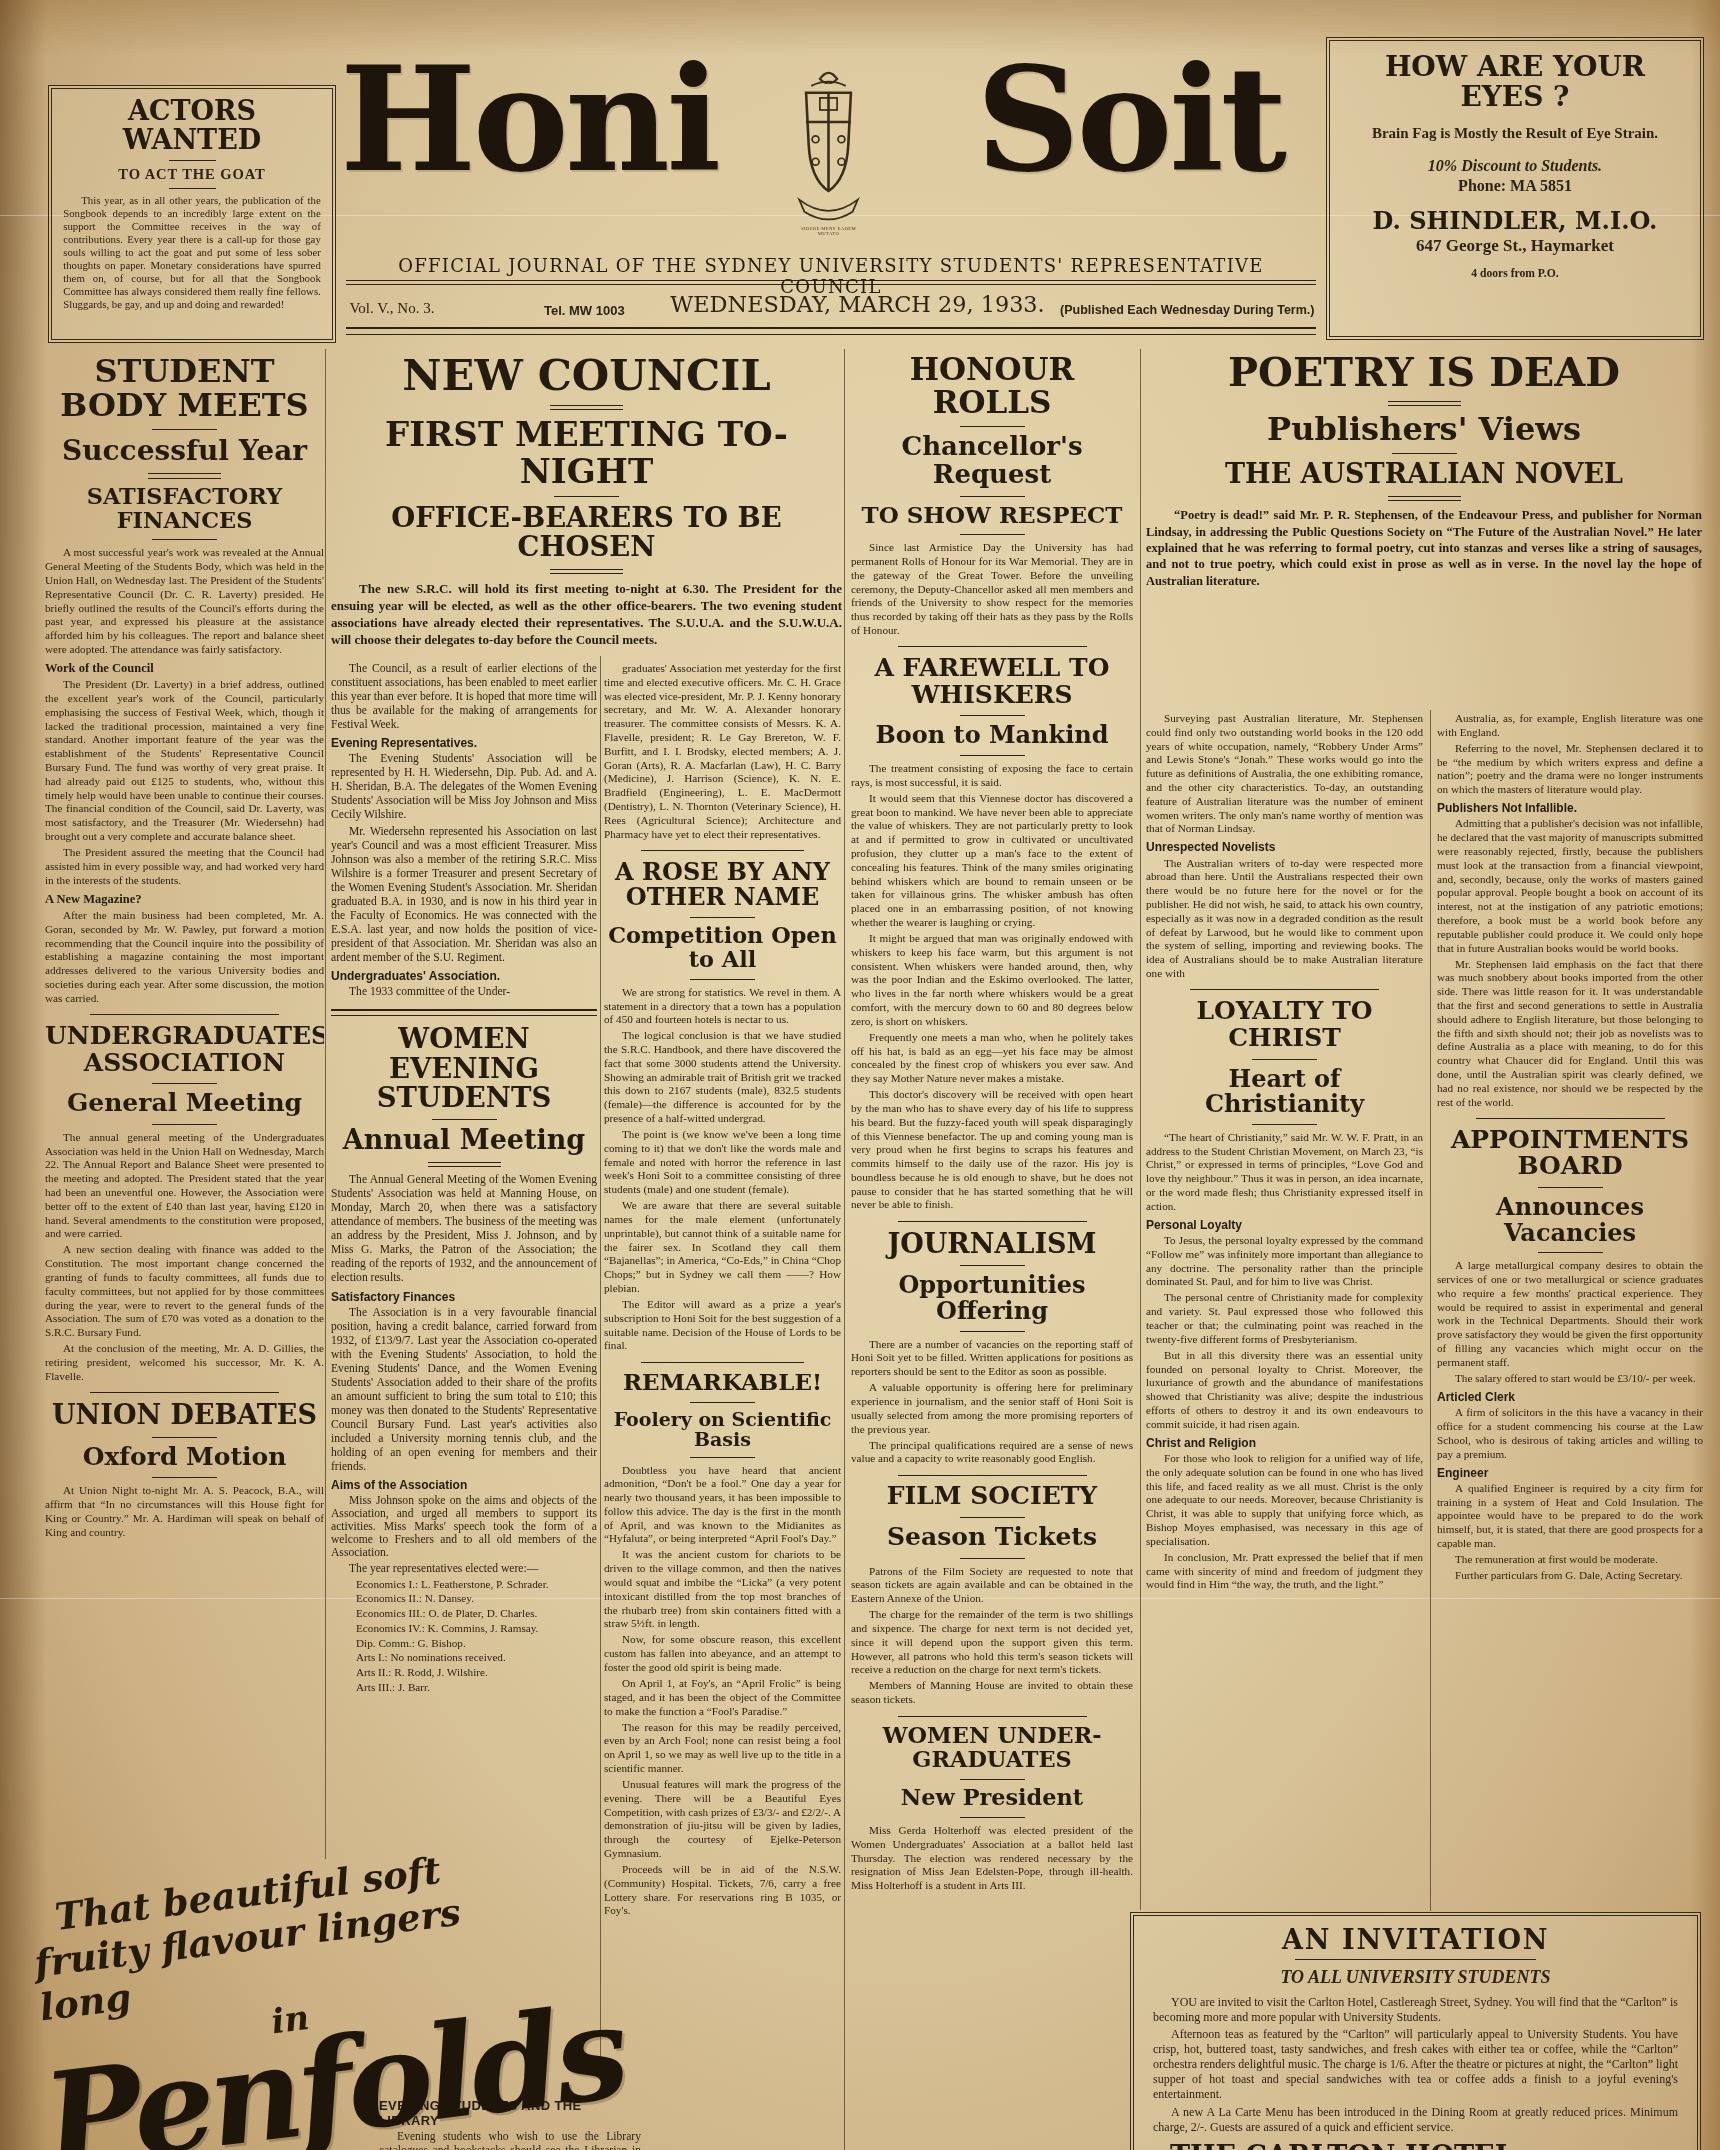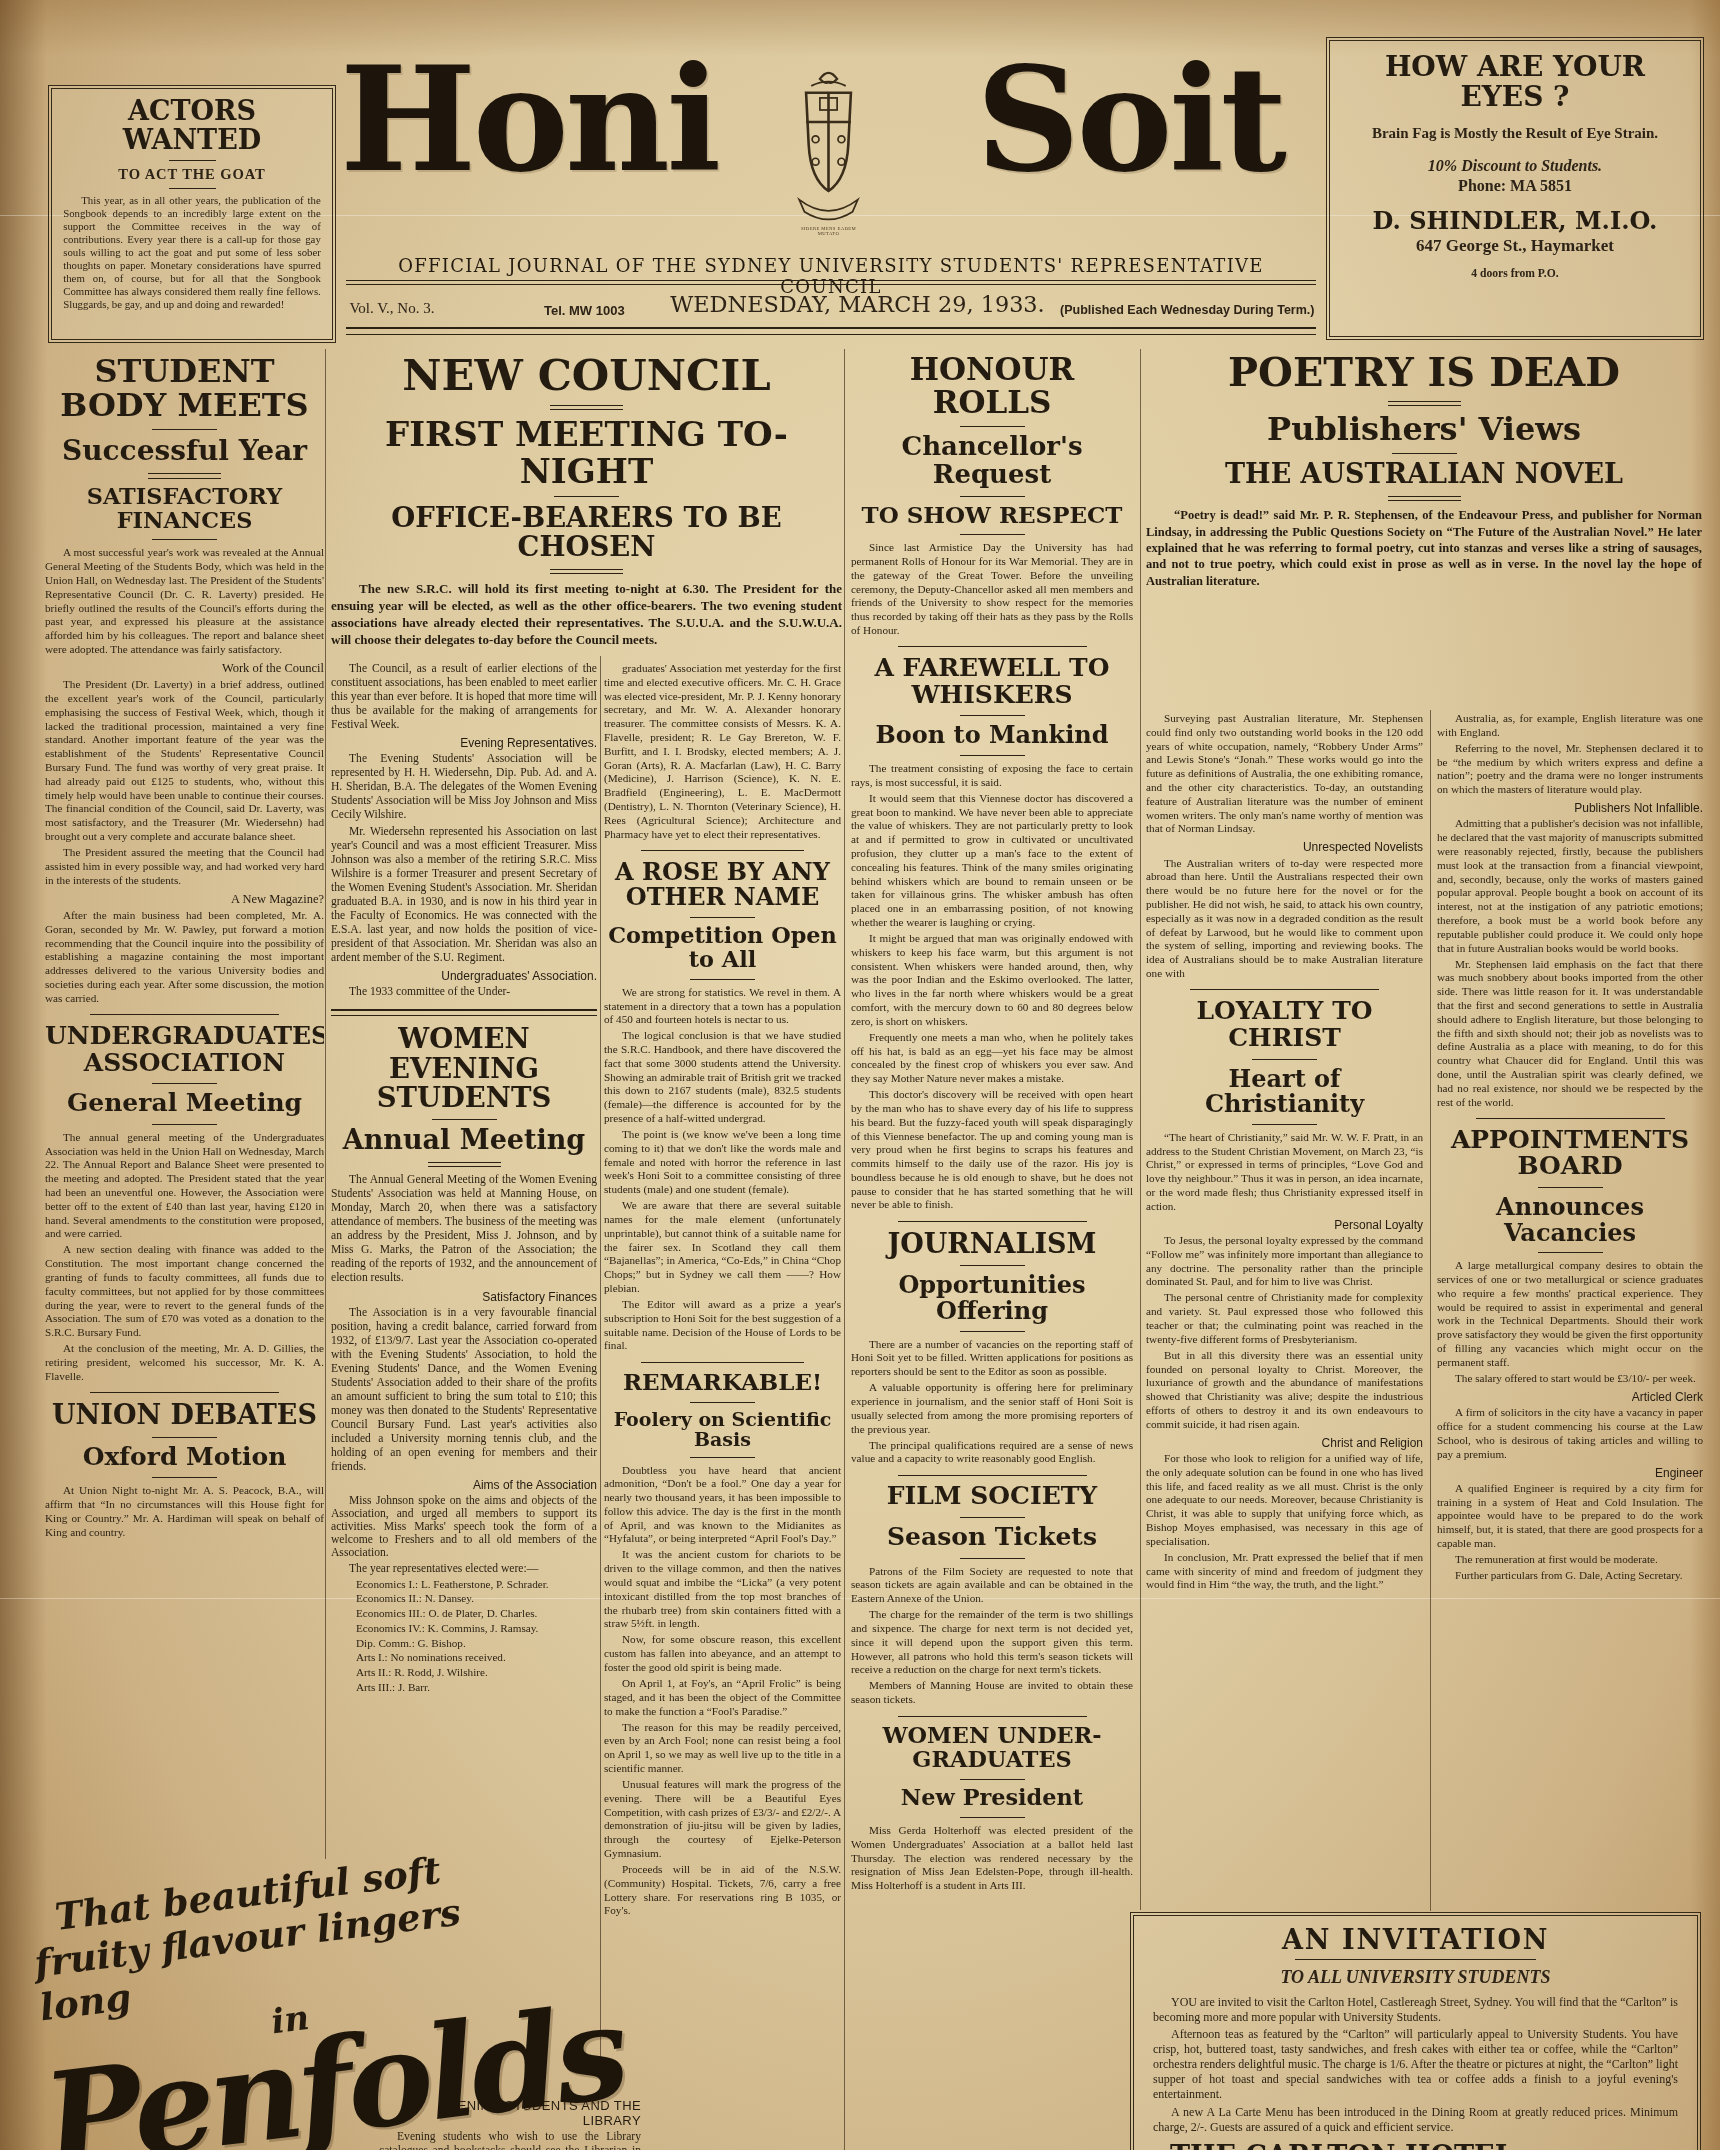--- a/index.html
+++ b/index.html
@@ -16,21 +16,21 @@
   .abs{position:absolute}
   .vr{position:absolute;width:1.3px;background:#43341f;opacity:.7}
   .scratch{position:absolute;left:0;width:1721px;height:1.3px;background:rgba(255,255,255,.33)}
   .box{border:4.7px double #352a18;background:rgba(242,230,200,.2)}
   .hx{font-family:"DejaVu Serif",serif;font-weight:700;text-align:center;line-height:1.07;color:#241c10;margin:0}
   .bar{width:65px;border-top:1.7px solid #2c2213;margin:6.9px auto 6px}
   .bar2{width:73px;border-top:1.7px solid #2c2213;border-bottom:1.3px solid #2c2213;height:3.4px;margin:6.9px auto 6px}
   .sep{border-top:1.7px solid #2c2213;width:189px;margin:8.6px auto 7.7px}
   .sep2{border-top:2.2px solid #2c2213;border-bottom:1.3px solid #2c2213;height:3.9px;margin:9.5px 0 8.6px}
   .p{font-size:11.2px;line-height:13.8px;text-align:justify;text-indent:18px;margin:0 0 2.2px;color:#2e2415}
-  .sh{font-size:12.5px;font-weight:400;text-align:right;margin:4.3px 0 2.2px;color:#241c10}
+  .sh{font-size:12.5px;font-weight:700;text-align:left;margin:4.3px 0 2.2px;color:#241c10}
   .rep{font-size:11.2px;line-height:13.8px;margin:0 0 0.9px 25px;color:#2e2415}
   .lead{font-weight:700;font-size:13px;line-height:17px;text-indent:28px;text-align:justify;margin:0;color:#241c10}
   .mast{font-family:"DejaVu Serif",serif;font-weight:700;color:#1d150b;font-size:144px;line-height:1;letter-spacing:-3.4px;text-shadow:1.7px 1.7px 0 rgba(70,48,22,.18)}
   .sans{font-family:"Liberation Sans",sans-serif}
   .it{font-style:italic}
   .ctr{text-align:center}
 </style>
 </head>
 <body>
 
@@ -271,21 +271,21 @@
   <p class="p">Admitting that a publisher's decision was not infallible, he declared that the vast majority of manuscripts submitted were reasonably rejected, firstly, because the publishers must look at the transaction from a financial viewpoint, and, secondly, because, only the works of masters gained popular approval. People bought a book on account of its interest, not at the instigation of any patriotic emotions; therefore, a book must be a world book before any reputable publisher could produce it. We could only hope that in future Australian books would be world books.</p>
   <p class="p">Mr. Stephensen laid emphasis on the fact that there was much snobbery about books imported from the other side. There was little reason for it. It was understandable that the first and second generations to settle in Australia should adhere to English literature, but those belonging to the fifth and sixth should not; their job as novelists was to define Australia as a place with meaning, to do for this country what Chaucer did for England. Until this was done, until the Australian spirit was clearly defined, we had no real existence, nor should we be respected by the rest of the world.</p>
   <div class="sep"></div>
   <h1 class="hx" style="font-size:25px">APPOINTMENTS BOARD</h1>
   <div class="bar"></div>
   <h2 class="hx" style="font-size:24px">Announces Vacancies</h2>
   <div class="bar"></div>
   <p class="p">A large metallurgical company desires to obtain the services of one or two metallurgical or science graduates who require a few months' practical experience. They would be required to assist in experimental and general work in the Technical Departments. Should their work prove satisfactory they would be given the first opportunity of filling any vacancies which might occur on the permanent staff.</p>
   <p class="p">The salary offered to start would be £3/10/- per week.</p>
   <div class="sh sans" style="font-size:12px">Articled Clerk</div>
-  <p class="p">A firm of solicitors in the city have a vacancy in paper office for a student commencing his course at the Law School, who is desirous of taking articles and willing to pay a premium.</p>
+  <p class="p">A firm of solicitors in the this have a vacancy in their office for a student commencing his course at the Law School, who is desirous of taking articles and willing to pay a premium.</p>
   <div class="sh sans" style="font-size:12px">Engineer</div>
   <p class="p">A qualified Engineer is required by a city firm for training in a system of Heat and Cold Insulation. The appointee would have to be prepared to do the work himself, but, it is stated, that there are good prospects for a capable man.</p>
   <p class="p">The remuneration at first would be moderate.</p>
   <p class="p">Further particulars from G. Dale, Acting Secretary.</p>
 </div>
 
 <div class="abs box" style="left:1130px;top:1912px;width:571px;height:384px;padding:10.3px 19px;box-sizing:border-box">
   <h2 class="hx" style="font-size:27px;letter-spacing:1.7px">AN INVITATION</h2>
   <div style="width:241px;border-top:1.7px solid #2c2213;margin:4.3px auto 6.9px"></div>
   <div class="ctr it" style="font-size:18px;font-weight:700">TO ALL UNIVERSITY STUDENTS</div>

